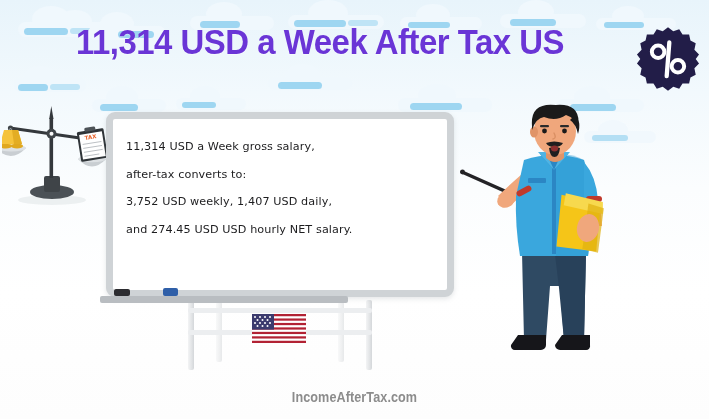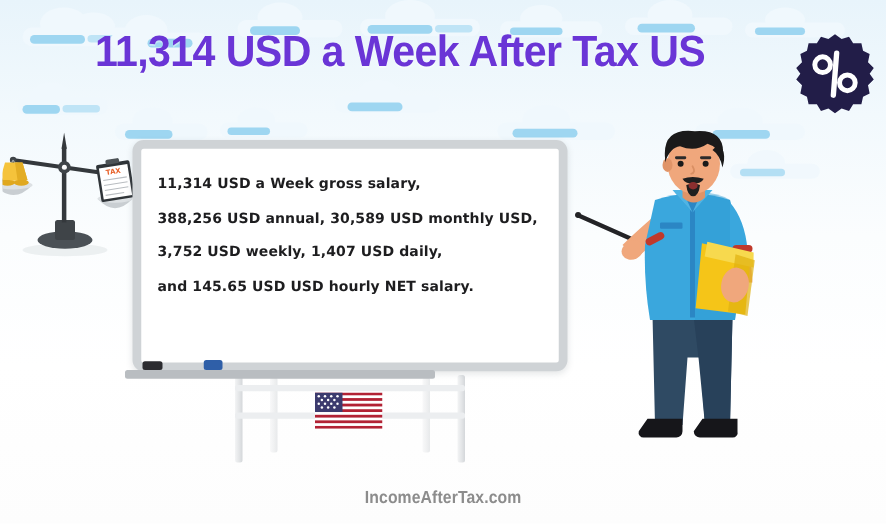--- a/index.html
+++ b/index.html
@@ -96,21 +96,21 @@
     position: absolute;
     left: 13px;
     top: 14px;
     right: 10px;
     font-family: "DejaVu Sans", sans-serif;
     font-size: 11.2px;
     line-height: 27.5px;
     color: #1d1d1f;
     letter-spacing: .1px;
   }
-  #board-text .ln { display: block; white-space: nowrap; font-weight: bold; }
+  #board-text .ln { display: block; white-space: nowrap; }
 
   #board-tray {
     position: absolute;
     left: 100px;
     top: 296px;
     width: 248px;
     height: 7px;
     background: #b9bdc1;
     border-radius: 2px;
     z-index: 21;
@@ -379,23 +379,23 @@
         <circle cx="5.5" cy="12" r="1"></circle>
           <circle cx="10.5" cy="12" r="1"></circle>
           <circle cx="15.5" cy="12" r="1"></circle>
       </g>
     </svg>
   </div>
 
   <div id="whiteboard">
     <div id="board-text">
       <span class="ln">11,314 USD a Week gross salary,</span>
-      <span class="ln">388,256 USD annual, 30,589 USD monthly USD,</span>
+      <span class="ln">after-tax converts to:</span>
       <span class="ln">3,752 USD weekly, 1,407 USD daily,</span>
-      <span class="ln">and 145.65 USD USD hourly NET salary.</span>
+      <span class="ln">and 274.45 USD USD hourly NET salary.</span>
     </div>
   </div>
   <div id="board-tray"></div>
   <div id="eraser"></div>
   <div id="marker"></div>
 
   <div id="person">
     <svg viewBox="0 0 190 268" width="190" height="268" aria-hidden="true">
 
       <g>

